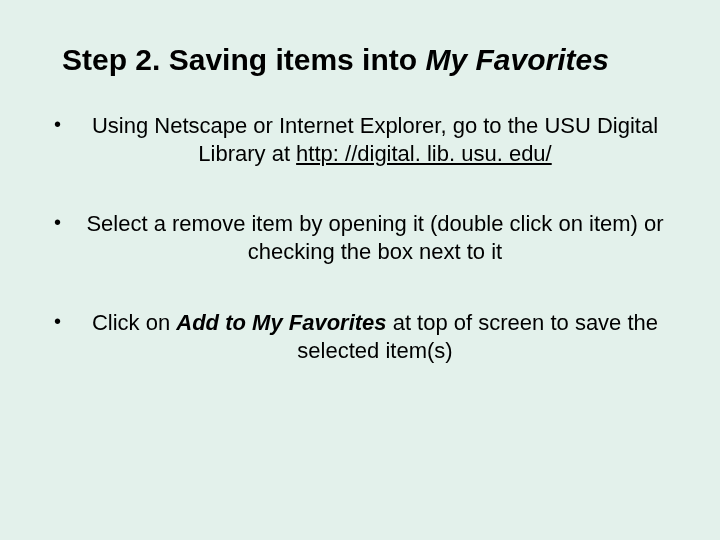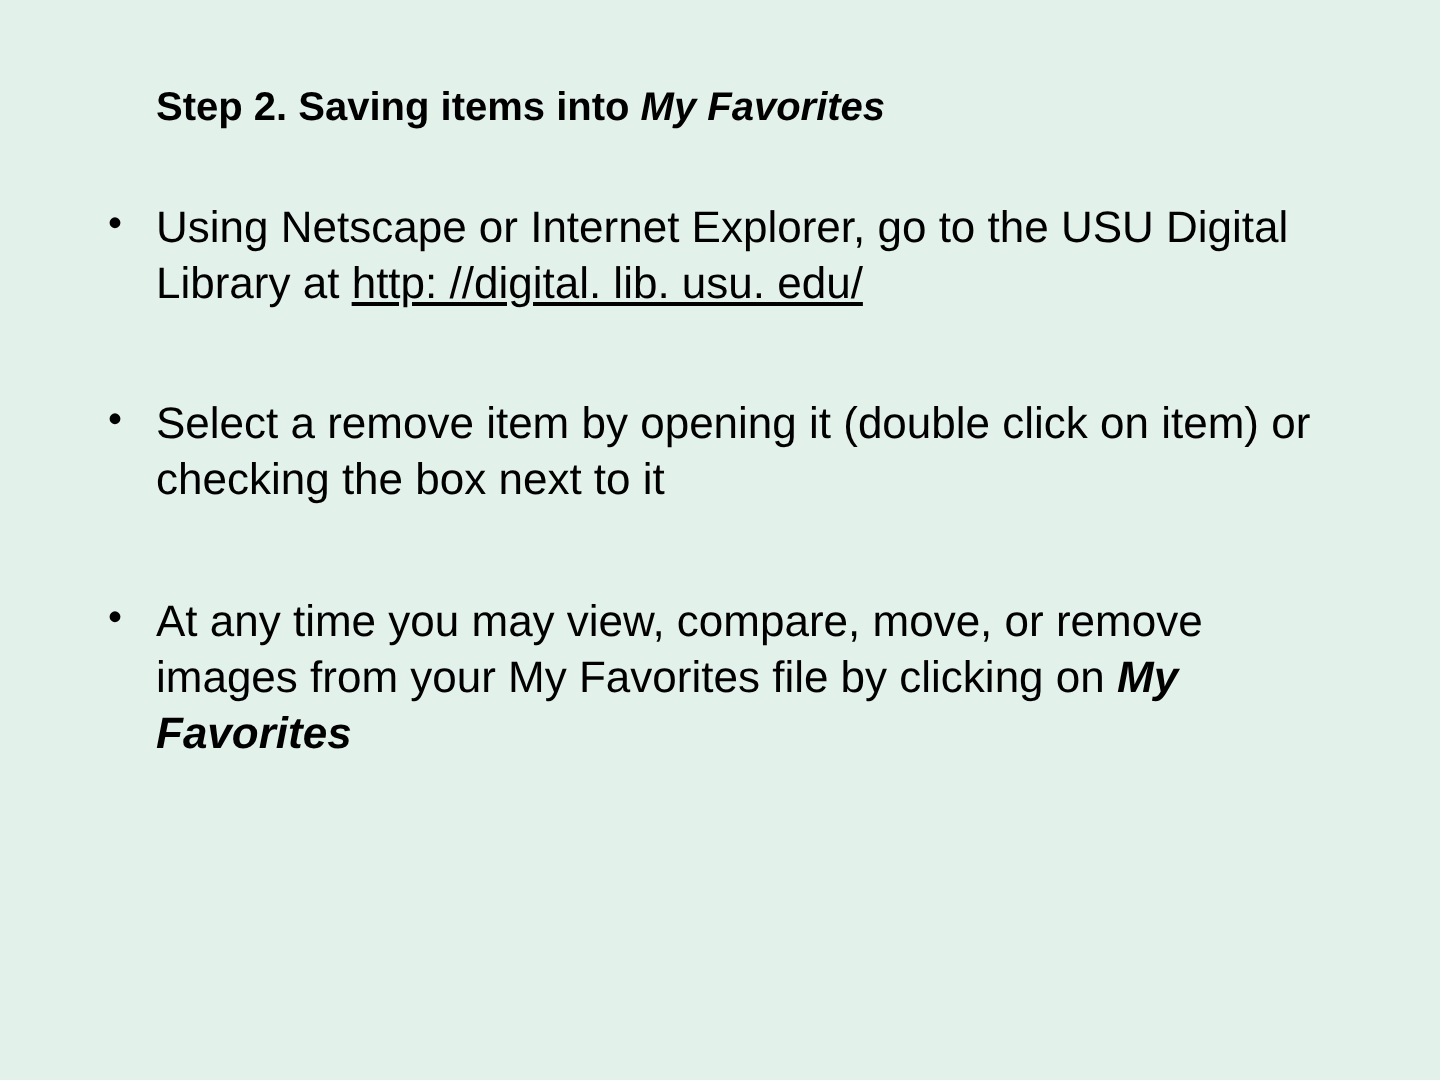--- a/index.html
+++ b/index.html
@@ -11,39 +11,40 @@
     font-family: Arial, Helvetica, sans-serif;
     color: #000;
   }
   .slide {
     box-sizing: border-box;
     width: 720px;
     height: 540px;
     padding: 36px 48px 36px 48px;
   }
   .title {
-    font-size: 20px;
+    font-size: 30px;
     font-weight: bold;
-    margin: 6px 0 34px 30px;
+    margin: 6px 0 34px 14px;
     line-height: 1.2;
   }
   .title .italic {
     font-style: italic;
   }
   ul.bullets {
     list-style: none;
     margin: 0;
     padding: 0;
   }
   ul.bullets > li {
     position: relative;
     padding-left: 30px;
     font-size: 22px;
     line-height: 1.28;
     margin-bottom: 42px;
+    text-align: center;
   }
   ul.bullets > li::before {
     content: "•";
     position: absolute;
     left: 6px;
     top: 0;
     font-size: 20px;
     line-height: 1.28;
   }
   .underline {
@@ -66,16 +67,16 @@
   </div>
 
   <ul class="bullets">
     <li>
       <span>Using Netscape or Internet Explorer, go to the USU Digital Library at </span><span class="underline">http: //digital. lib. usu. edu/</span>
     </li>
     <li>
       <span>Select a remove item by opening it </span><span class="small">(double click on item) </span><span>or checking the box next to it</span>
     </li>
     <li>
-      <span>At any time you may view, compare, move, or remove images from your My Favorites file by clicking on </span><span class="bi">My Favorites</span>
+      <span>Click on </span><span class="bi">Add to My Favorites</span><span> at top of screen to save the selected item(s)</span>
     </li>
   </ul>
 </div>
 
 </body></html>

